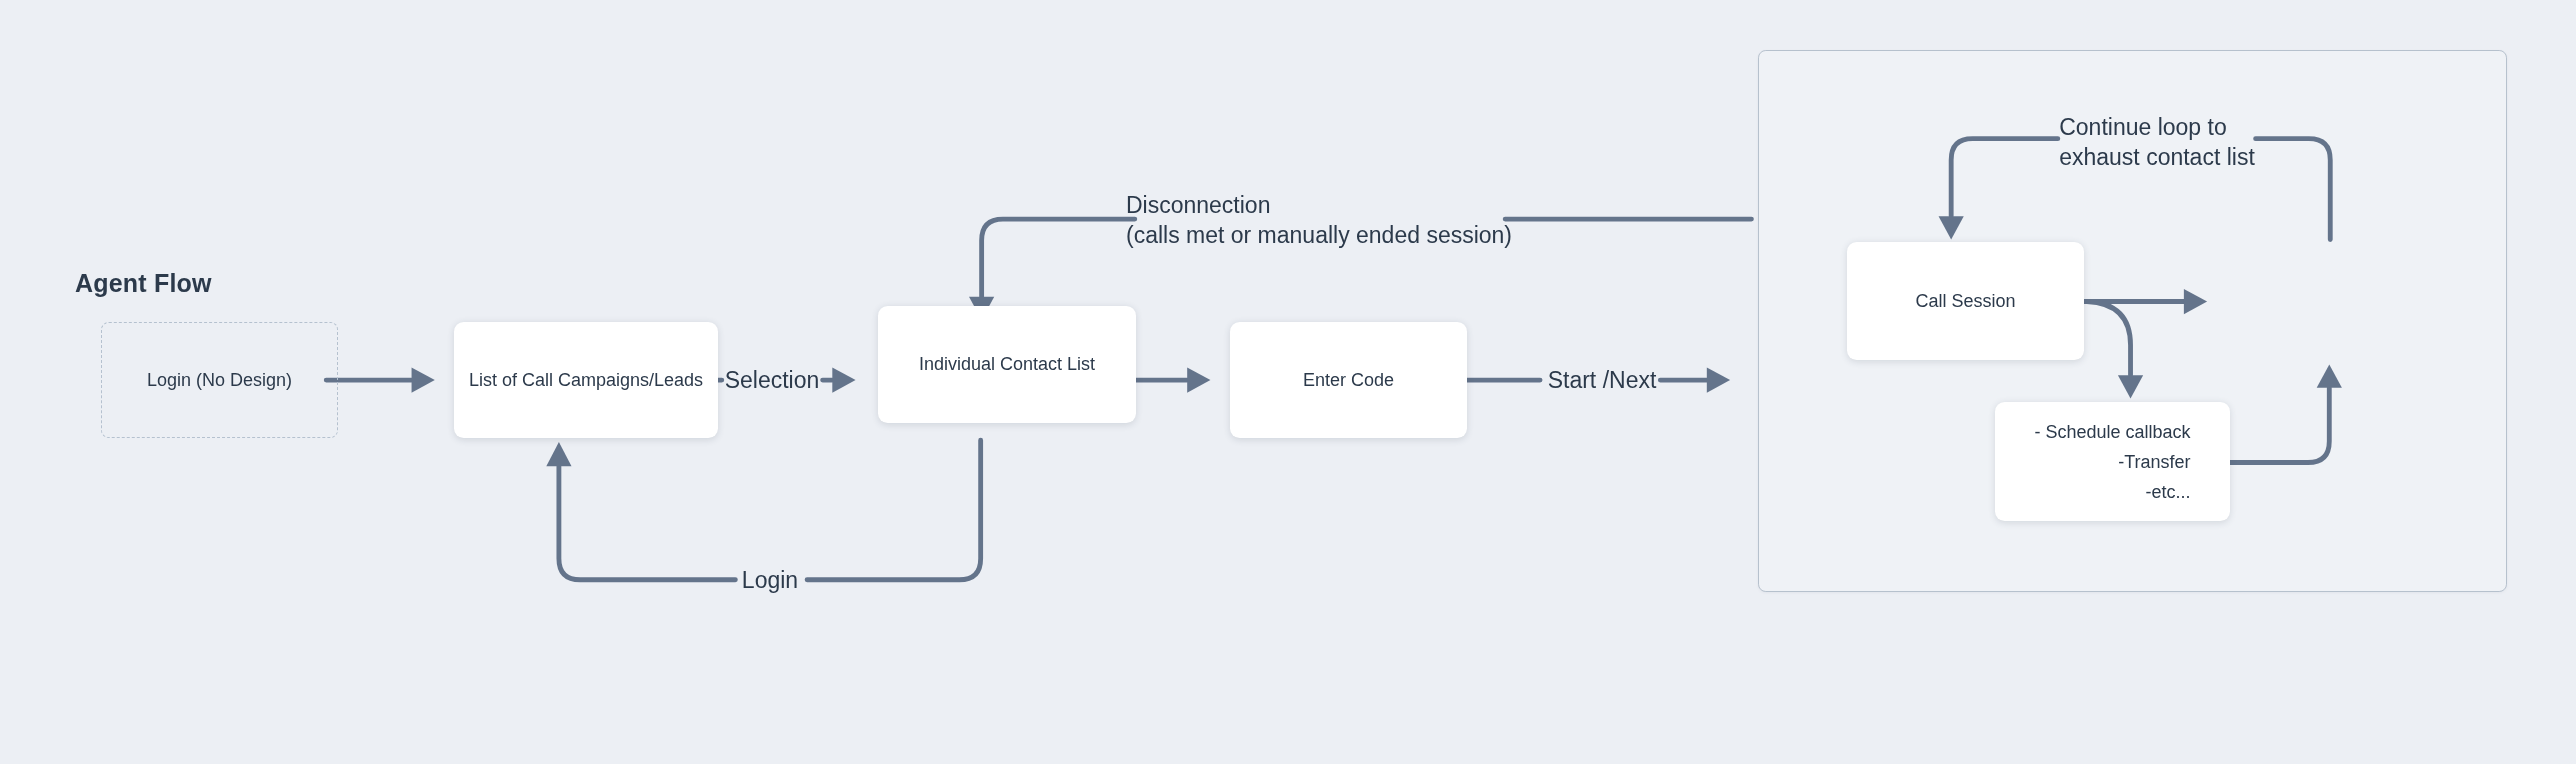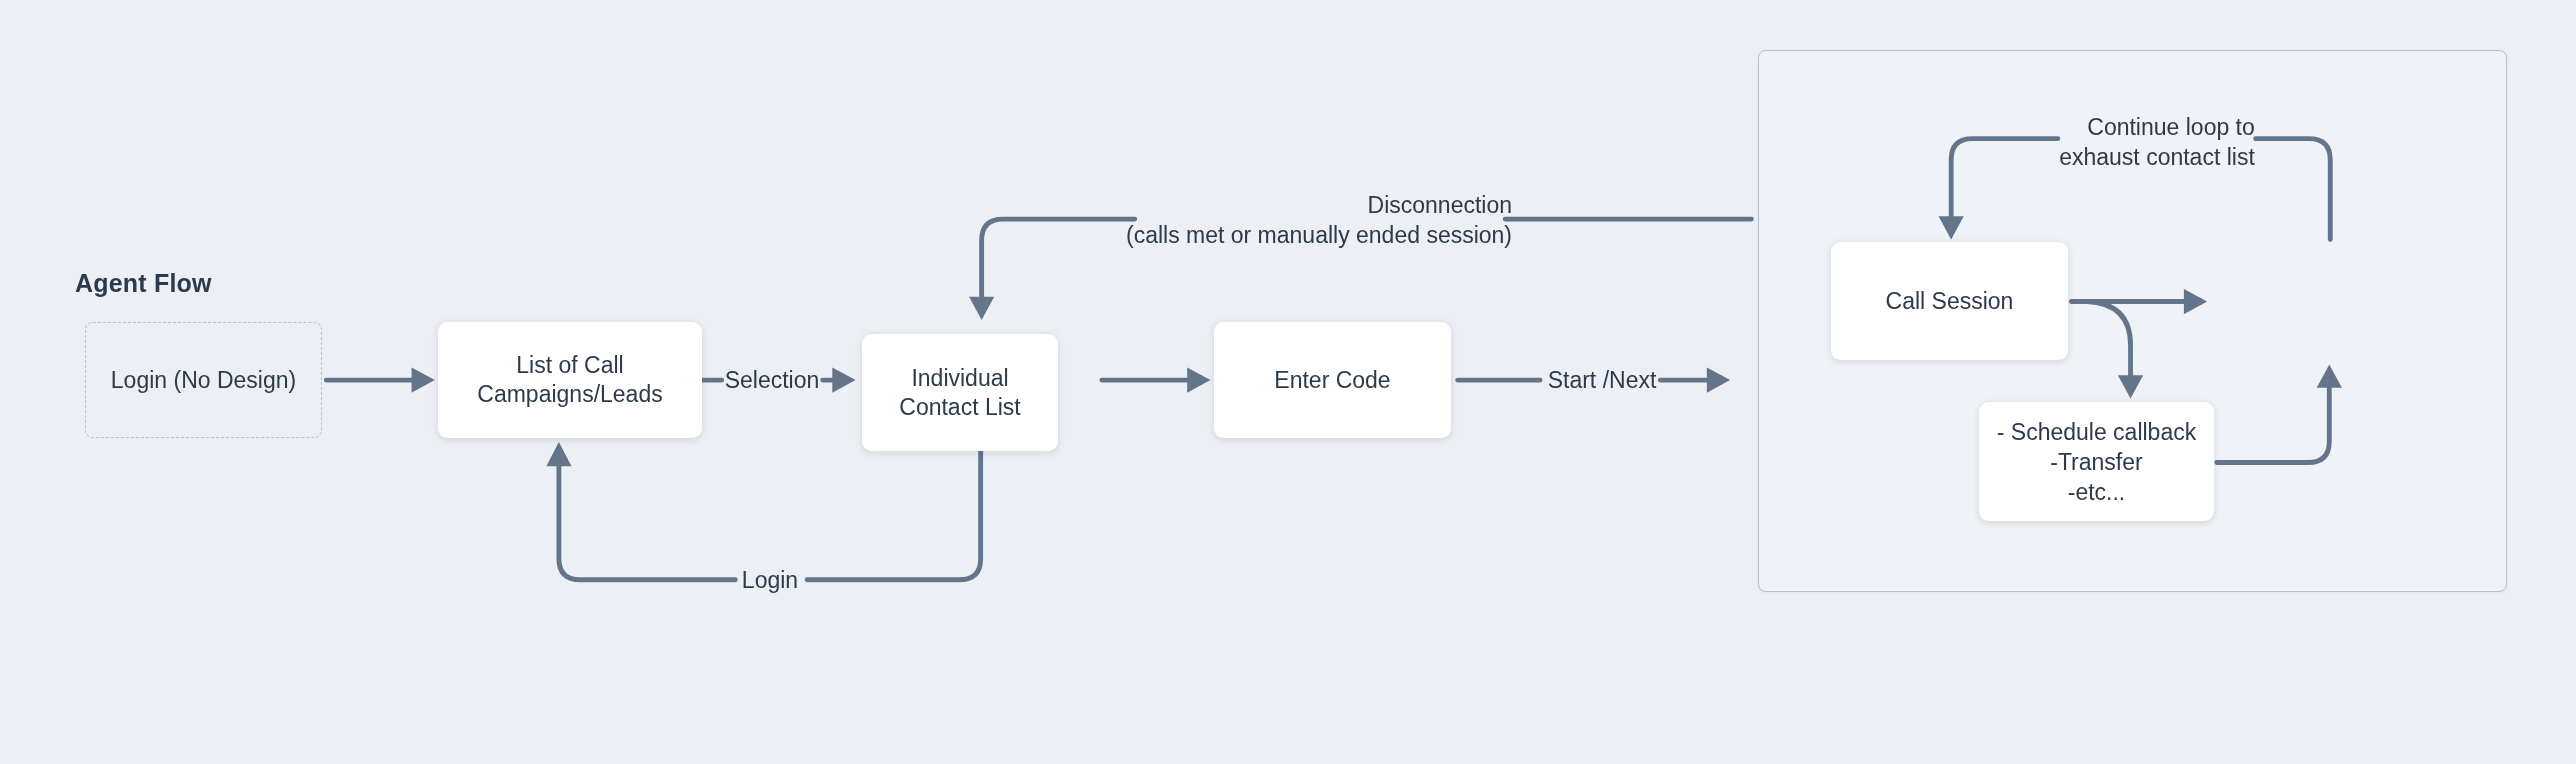--- a/index.html
+++ b/index.html
@@ -30,32 +30,32 @@
     background:var(--container-bg);
     border:1.9px solid var(--container-border);
     border-radius:7.8px;
     box-shadow:0 1px 2.9px rgba(60,75,95,.06);
   }
   svg.edges{position:absolute;left:0;top:0;width:2576px;height:764px;}
   svg.edges path.l{fill:none;stroke:var(--line);stroke-width:5;stroke-linecap:round;}
   svg.edges path.h{fill:var(--line);stroke:none;}
   .node{
     position:absolute;display:flex;align-items:center;justify-content:center;
-    text-align:center;font-size:23px;line-height:29px;
+    text-align:right;font-size:18px;line-height:29px;
     background:var(--box-fill);border-radius:9.7px;
     box-shadow:0 1.9px 7.8px rgba(45,60,80,.14);
-    padding:7.8px 13.6px;white-space:pre-line;
+    padding:7.8px 13.6px;white-space:pre-line;margin-left:16px;
   }
   .node.dashed{
     background:transparent;box-shadow:none;
     border:1.9px dashed var(--dashed-border);border-radius:7.8px;
   }
   .edge-label{
     position:absolute;transform:translate(-50%,-50%);
-    font-size:23px;line-height:30px;text-align:right;
+    font-size:23px;line-height:30px;text-align:left;
     white-space:pre-line;color:var(--text);
   }
 </style>
 </head>
 <body>
 
 <div class="canvas">
 
   <div class="page-title">Agent Flow</div>
 
@@ -110,21 +110,21 @@
   </svg>
 
   <div class="node dashed" style="left:85px;top:322px;width:237px;height:116px">
     <span>Login (No Design)</span>
   </div>
 
   <div class="node" style="left:438px;top:322px;width:264px;height:116px">
     <span>List of Call Campaigns/Leads</span>
   </div>
 
-  <div class="node" style="left:862px;top:334px;width:196px;height:117px">
+  <div class="node" style="left:862px;top:306px;width:258px;height:117px">
     <span>Individual Contact List</span>
   </div>
 
   <div class="node" style="left:1214px;top:322px;width:237px;height:116px">
     <span>Enter Code</span>
   </div>
 
   <div class="node" style="left:1831px;top:242px;width:237px;height:118px">
     <span>Call Session</span>
   </div>

